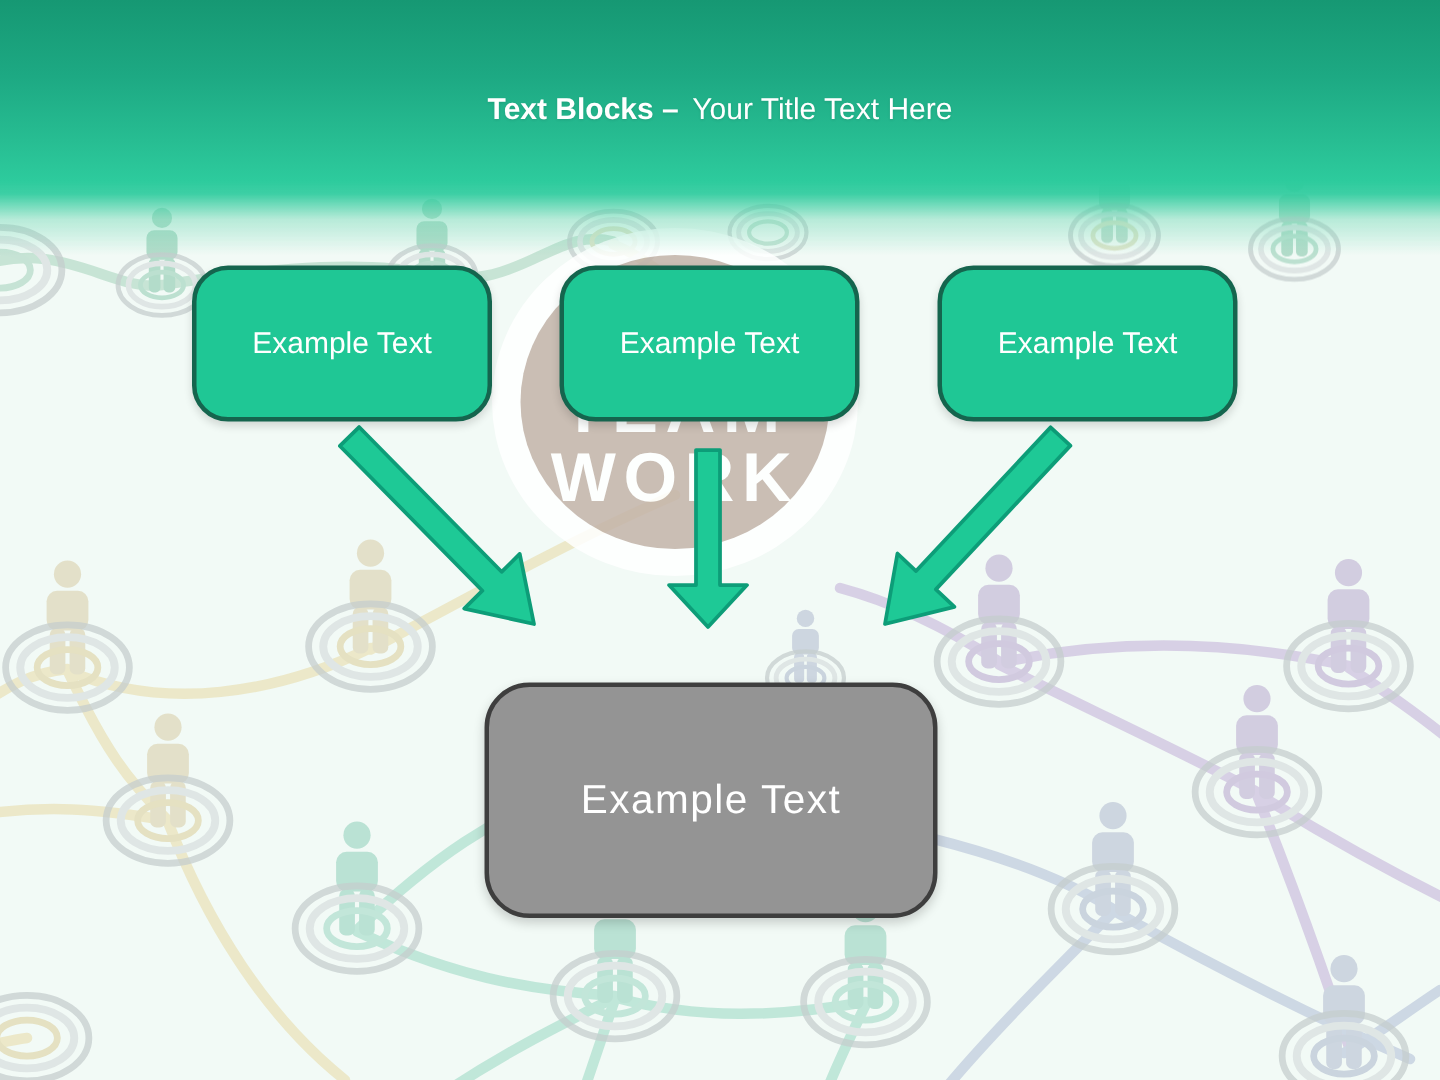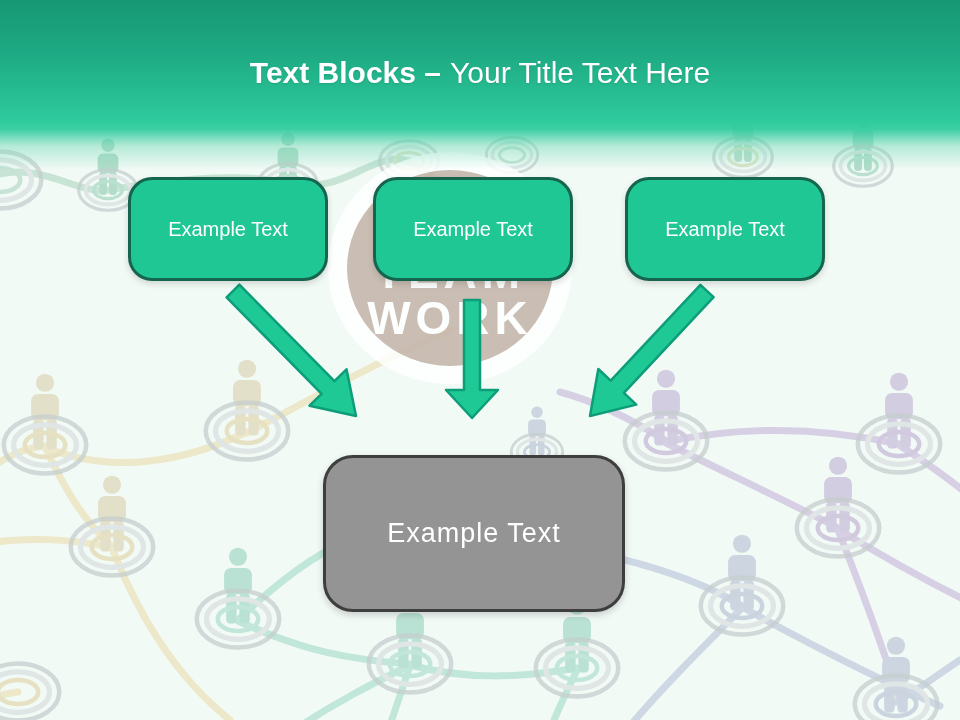--- a/index.html
+++ b/index.html
@@ -15,21 +15,21 @@
   }
   .header {
     position:absolute; left:0; top:0; width:960px; height:170px;
     background:linear-gradient(180deg,
       #169873 0%, #1da983 30%, #27bd92 55%, #2dcb9d 71%,
       rgba(45,203,157,.92) 76%, rgba(110,216,180,.45) 86%,
       rgba(230,247,240,0) 100%);
   }
   .title {
     padding-top:56px; text-align:center; color:#ffffff;
-    font-size:30px; line-height:34px; font-weight:400;
+    font-size:20px; line-height:34px; font-weight:400;
     text-shadow:0 1px 2px rgba(0,0,0,.10);
   }
   .title .b { font-weight:700; margin-right:9px; }
   .gbox {
     position:absolute; top:177px; width:200px; height:104px;
     background:#1fc795; border:3px solid #15654e; border-radius:24px;
     box-sizing:border-box; display:flex; align-items:center; justify-content:center;
     color:#ffffff; font-size:20px;
     box-shadow:0 3px 6px rgba(0,0,0,.14);
   }

